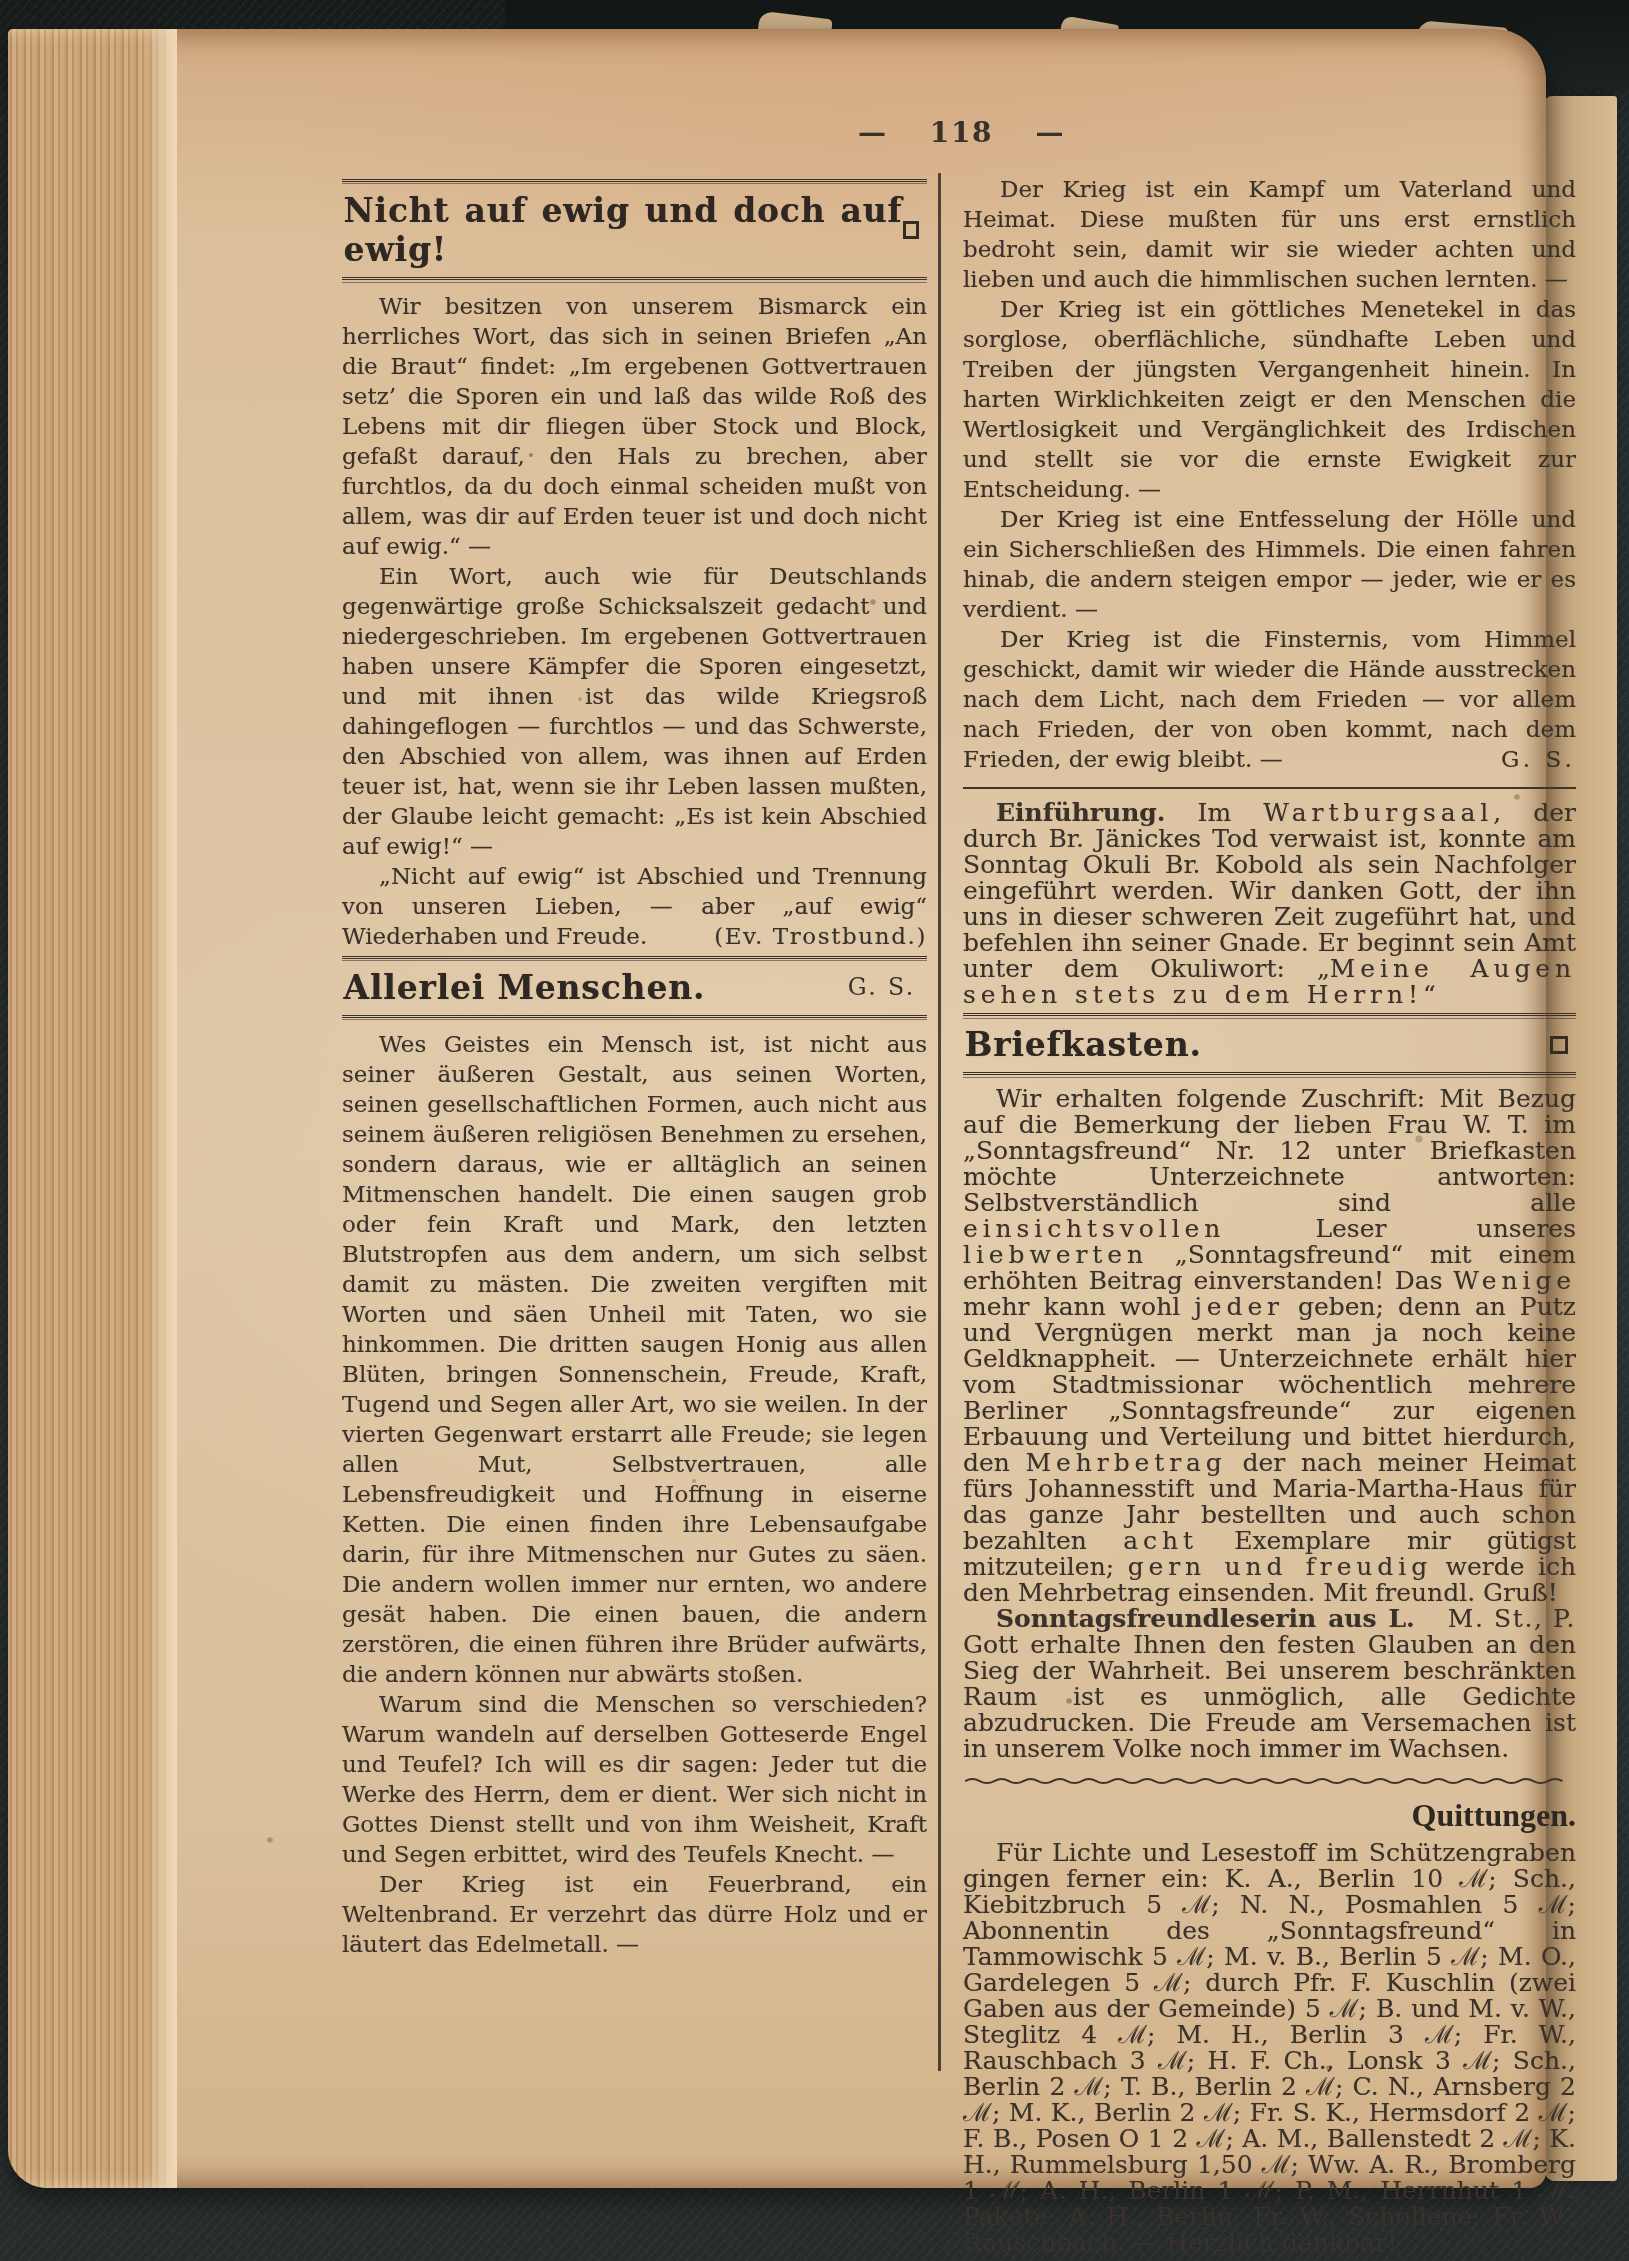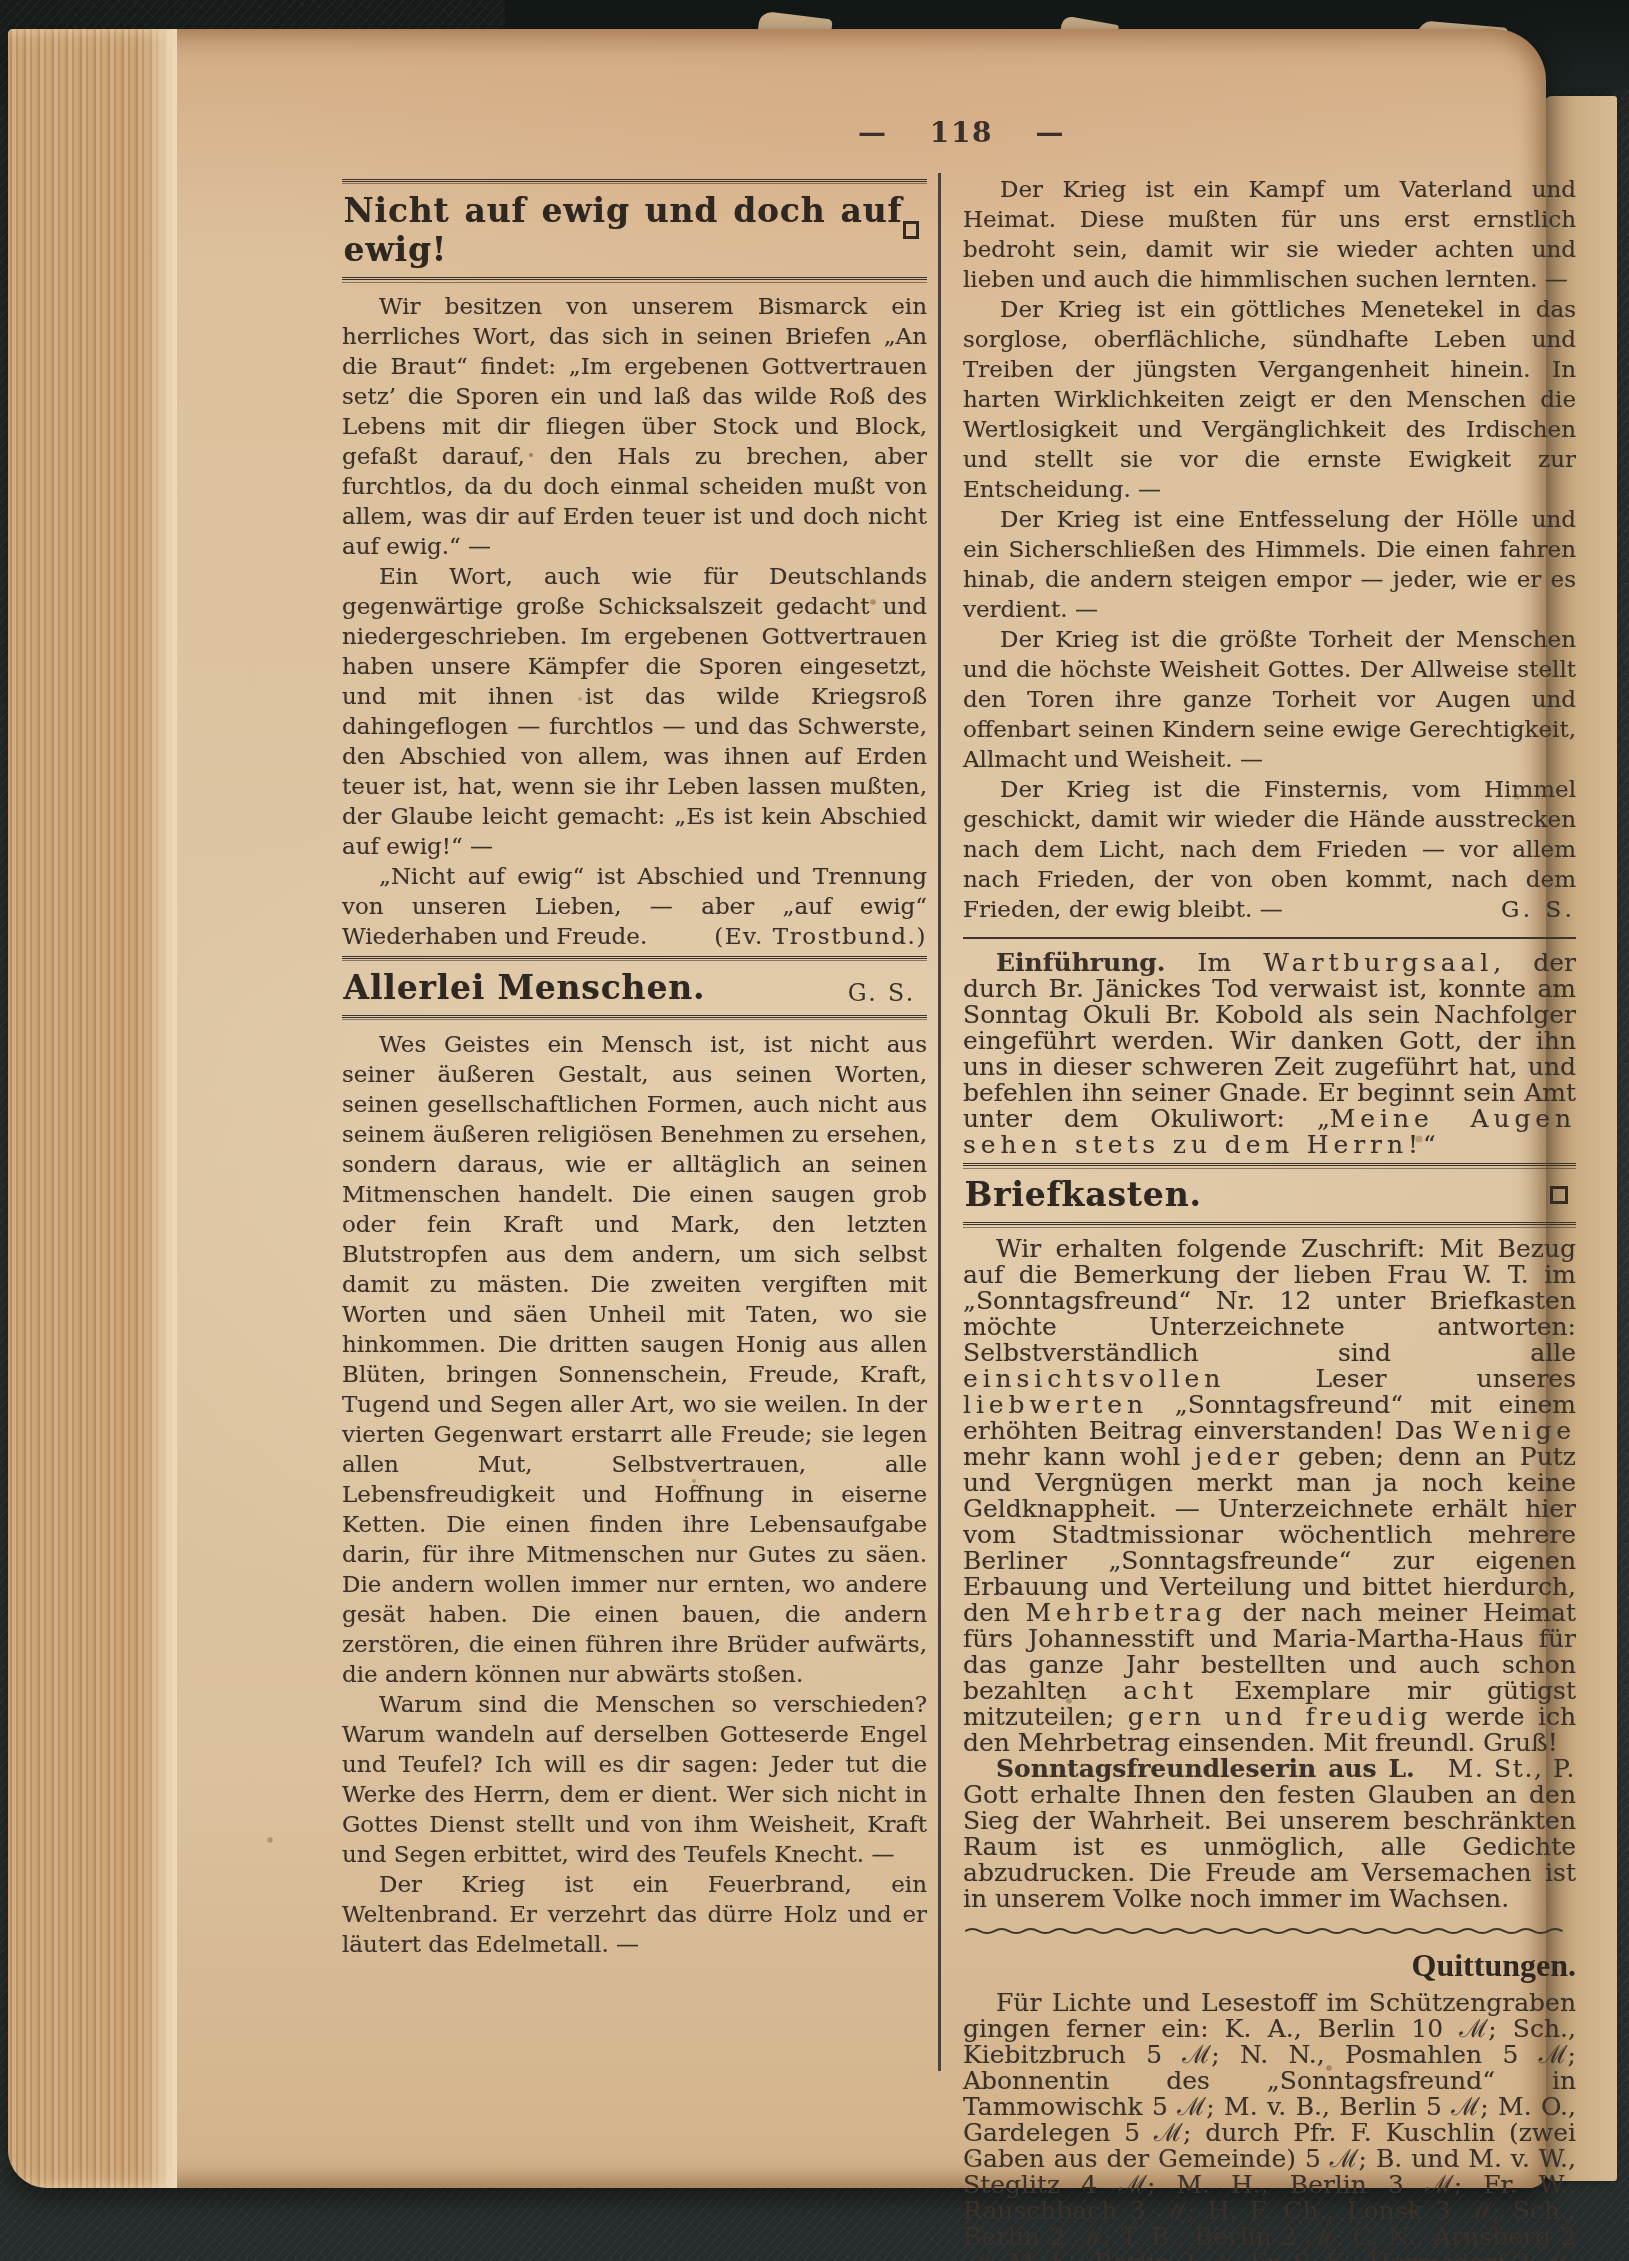--- a/index.html
+++ b/index.html
@@ -71,21 +71,21 @@
   }
   .divider{position:absolute;left:938px;top:173px;height:1898px;border-left:3.3px solid #3e342c;opacity:.9;}
   .col{position:absolute;color:#3a312a;text-align:justify;}
   .col-left{left:342px;top:174px;width:585px;}
   .col-right{left:963px;top:174px;width:613px;}
   .col p{margin:0;padding:0;font-size:23px;line-height:30px;text-indent:37px;
     text-shadow:0 0 0.8px rgba(60,45,35,.35);}
   .col p.small{font-size:25px;line-height:26px;text-indent:33px;}
   .sect-head{margin:4.9px 0 8.1px 0;}
   .sect-head .rule{border-top:3.3px double #3a302a;height:1.6px;border-bottom:0.8px solid rgba(58,48,42,.55);}
-  .head-row{display:flex;align-items:flex-end;justify-content:space-between;padding:6.5px 3.3px 8.1px 1.6px;}
+  .head-row{display:flex;align-items:center;justify-content:space-between;padding:6.5px 3.3px 8.1px 1.6px;}
   .head-title{font-size:33px;font-weight:bold;color:#2f2721;letter-spacing:0.8px;
     text-shadow:0 0 0.8px rgba(47,39,33,.5);}
   .head-author{font-size:23.6px;color:#3a312a;letter-spacing:2.4px;padding-right:8.1px;}
   .square{width:12.2px;height:12.2px;border:3.3px solid #342b23;align-self:center;margin-right:4.9px;}
   .sig{float:right;letter-spacing:1.6px;}
   .sig-wide{float:right;letter-spacing:4.1px;}
   .thin-rule{border-top:2.4px solid #3e342c;margin:13px 0 11.4px 0;}
   .bold{font-weight:bold;}
   .sp{letter-spacing:4.9px;}
   .center-head{font-size:32px;font-weight:bold;text-align:right;color:#2f2721;margin:8.1px 0 6.5px 0;font-family:Liberation Serif, serif;}
@@ -138,21 +138,20 @@
     <p>Wes Geistes ein Mensch ist, ist nicht aus seiner äußeren Gestalt, aus seinen Worten, seinen gesellschaftlichen Formen, auch nicht aus seinem äußeren religiösen Benehmen zu ersehen, sondern daraus, wie er alltäglich an seinen Mitmenschen handelt. Die einen saugen grob oder fein Kraft und Mark, den letzten Blutstropfen aus dem andern, um sich selbst damit zu mästen. Die zweiten vergiften mit Worten und säen Unheil mit Taten, wo sie hinkommen. Die dritten saugen Honig aus allen Blüten, bringen Sonnenschein, Freude, Kraft, Tugend und Segen aller Art, wo sie weilen. In der vierten Gegenwart erstarrt alle Freude; sie legen allen Mut, Selbstvertrauen, alle Lebensfreudigkeit und Hoffnung in eiserne Ketten. Die einen finden ihre Lebensaufgabe darin, für ihre Mitmenschen nur Gutes zu säen. Die andern wollen immer nur ernten, wo andere gesät haben. Die einen bauen, die andern zerstören, die einen führen ihre Brüder aufwärts, die andern können nur abwärts stoßen.</p>
     <p>Warum sind die Menschen so verschieden? Warum wandeln auf derselben Gotteserde Engel und Teufel? Ich will es dir sagen: Jeder tut die Werke des Herrn, dem er dient. Wer sich nicht in Gottes Dienst stellt und von ihm Weisheit, Kraft und Segen erbittet, wird des Teufels Knecht. —</p>
 
     <p>Der Krieg ist ein Feuerbrand, ein Weltenbrand. Er verzehrt das dürre Holz und er läutert das Edelmetall. —</p>
   </div>
 
   <div class="col col-right">
     <p>Der Krieg ist ein Kampf um Vaterland und Heimat. Diese mußten für uns erst ernstlich bedroht sein, damit wir sie wieder achten und lieben und auch die himmlischen suchen lernten. —</p>
     <p>Der Krieg ist ein göttliches Menetekel in das sorglose, oberflächliche, sündhafte Leben und Treiben der jüngsten Vergangenheit hinein. In harten Wirklichkeiten zeigt er den Menschen die Wertlosigkeit und Vergänglichkeit des Irdischen und stellt sie vor die ernste Ewigkeit zur Entscheidung. —</p>
     <p>Der Krieg ist eine Entfesselung der Hölle und ein Sicherschließen des Himmels. Die einen fahren hinab, die andern steigen empor — jeder, wie er es verdient. —</p>
-    <p>Der Krieg ist die größte Torheit der Menschen und die höchste Weisheit Gottes. Der Allweise stellt den Toren ihre ganze Torheit vor Augen und offenbart seinen Kindern seine ewige Gerechtigkeit, Allmacht und Weisheit. —</p>
     <p><span>Der Krieg ist die Finsternis, vom Himmel geschickt, damit wir wieder die Hände ausstrecken nach dem Licht, nach dem Frieden — vor allem nach Frieden, der von oben kommt, nach dem Frieden, der ewig bleibt. —</span> <span class="sig sig-wide">G. S.</span></p>
 
     <div class="thin-rule"></div>
     <p class="small"><span class="bold">Einführung.</span><span> Im </span><span class="sp">Wartburgsaal</span><span>, der durch Br. Jänickes Tod verwaist ist, konnte am Sonntag Okuli Br. Kobold als sein Nachfolger eingeführt werden. Wir danken Gott, der ihn uns in dieser schweren Zeit zugeführt hat, und befehlen ihn seiner Gnade. Er beginnt sein Amt unter dem Okuliwort: „</span><span class="sp">Meine Augen sehen stets zu dem Herrn!</span><span>“</span></p>
 
     <div class="sect-head">
       <div class="rule"></div>
       <div class="head-row">
         <span class="head-title">Briefkasten.</span>
         <span class="square"></span>

